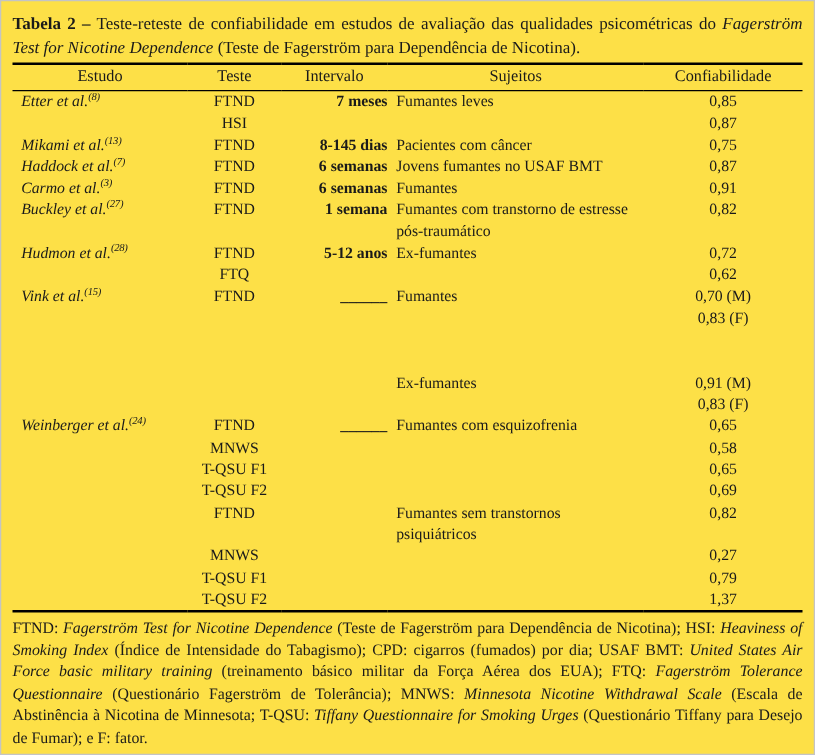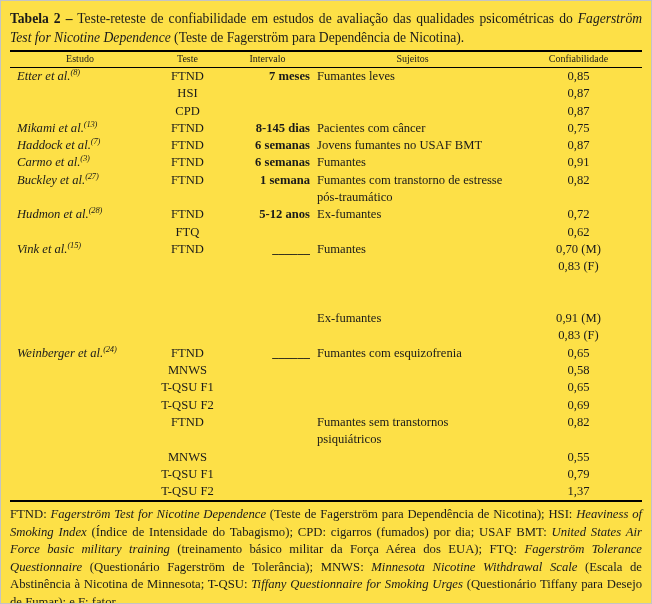--- a/index.html
+++ b/index.html
@@ -17,21 +17,21 @@
     margin: 2px 0 3px 0;
   }
   .title .label { font-weight: bold; }
   .italic { font-style: italic; }
   table.results {
     width: 100%; border-collapse: collapse; table-layout: fixed;
     margin-top: 2px;
   }
   thead tr { border-top: 2px solid #000; border-bottom: 1.5px solid #000; }
   th {
-    font-weight: normal; font-size: 10px; padding: 1px 0 3px 0;
+    font-weight: normal; font-size: 13px; padding: 1px 0 3px 0;
     text-align: center; white-space: nowrap;
   }
   tbody { border-bottom: 2px solid #000; }
   tbody td {
     font-size: 12.6px; line-height: 17.3px; height: 17.3px;
     vertical-align: top; padding: 0; overflow: hidden;
   }
   td.c-estudo { text-align: left; padding-left: 7px; white-space: nowrap; font-style: italic; }
   td.c-teste { text-align: center; white-space: nowrap; }
   td.c-intervalo { text-align: right; white-space: nowrap; letter-spacing: 0; font-weight: bold; }
@@ -78,27 +78,20 @@
       <td class="c-conf">0,85</td>
     </tr>
         <tr>
       <td class="c-estudo"><span></span><sup class="ref"></sup></td>
       <td class="c-teste">HSI</td>
       <td class="c-intervalo"></td>
       <td class="c-sujeitos"></td>
       <td class="c-conf">0,87</td>
     </tr>
         <tr>
-      <td class="c-estudo"><span></span><sup class="ref"></sup></td>
-      <td class="c-teste">CPD</td>
-      <td class="c-intervalo"></td>
-      <td class="c-sujeitos"></td>
-      <td class="c-conf">0,87</td>
-    </tr>
-        <tr>
       <td class="c-estudo"><span>Mikami et al.</span><sup class="ref">(13)</sup></td>
       <td class="c-teste">FTND</td>
       <td class="c-intervalo">8-145 dias</td>
       <td class="c-sujeitos">Pacientes com câncer</td>
       <td class="c-conf">0,75</td>
     </tr>
         <tr>
       <td class="c-estudo"><span>Haddock et al.</span><sup class="ref">(7)</sup></td>
       <td class="c-teste">FTND</td>
       <td class="c-intervalo">6 semanas</td>
@@ -208,21 +201,21 @@
       <td class="c-teste">FTND</td>
       <td class="c-intervalo"></td>
       <td class="c-sujeitos">Fumantes sem transtornos psiquiátricos</td>
       <td class="c-conf">0,82</td>
     </tr>
         <tr>
       <td class="c-estudo"><span></span><sup class="ref"></sup></td>
       <td class="c-teste">MNWS</td>
       <td class="c-intervalo"></td>
       <td class="c-sujeitos"></td>
-      <td class="c-conf">0,55</td>
+      <td class="c-conf">0,27</td>
     </tr>
         <tr>
       <td class="c-estudo"><span></span><sup class="ref"></sup></td>
       <td class="c-teste">T-QSU F1</td>
       <td class="c-intervalo"></td>
       <td class="c-sujeitos"></td>
       <td class="c-conf">0,79</td>
     </tr>
         <tr>
       <td class="c-estudo"><span></span><sup class="ref"></sup></td>

